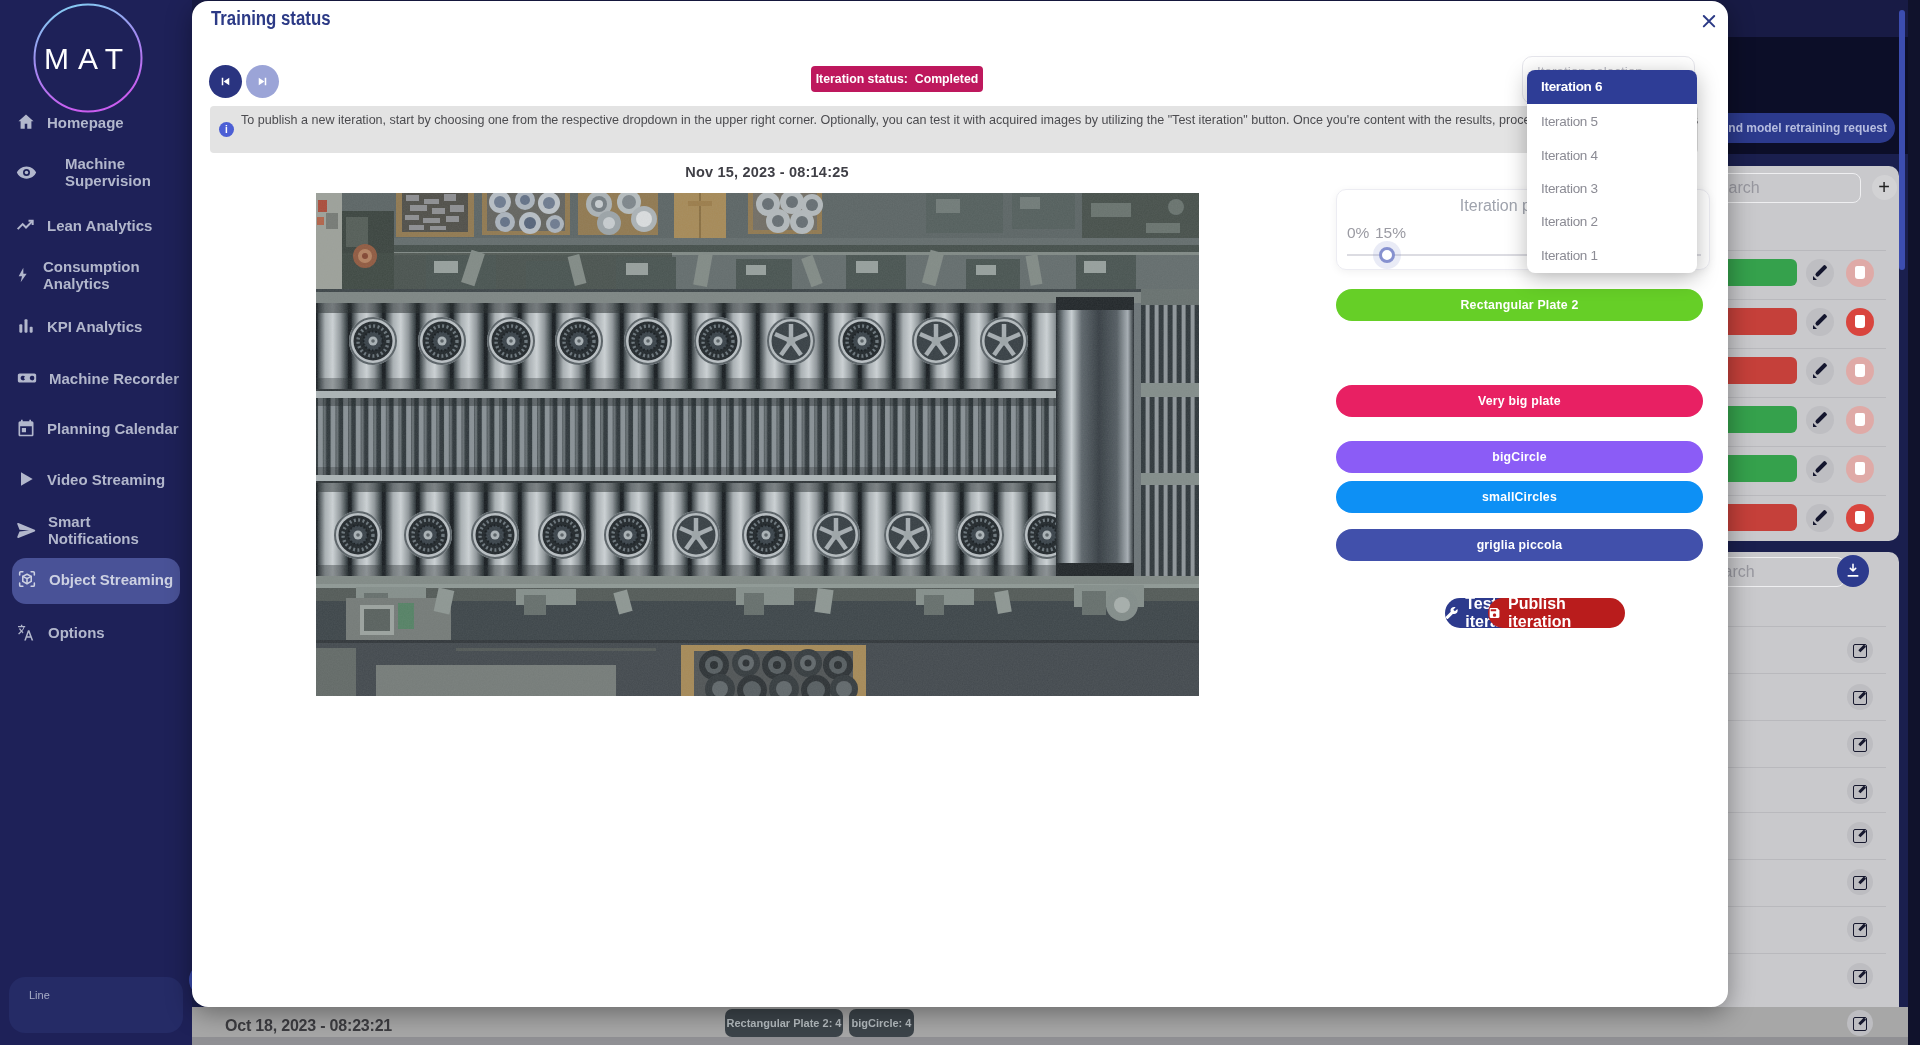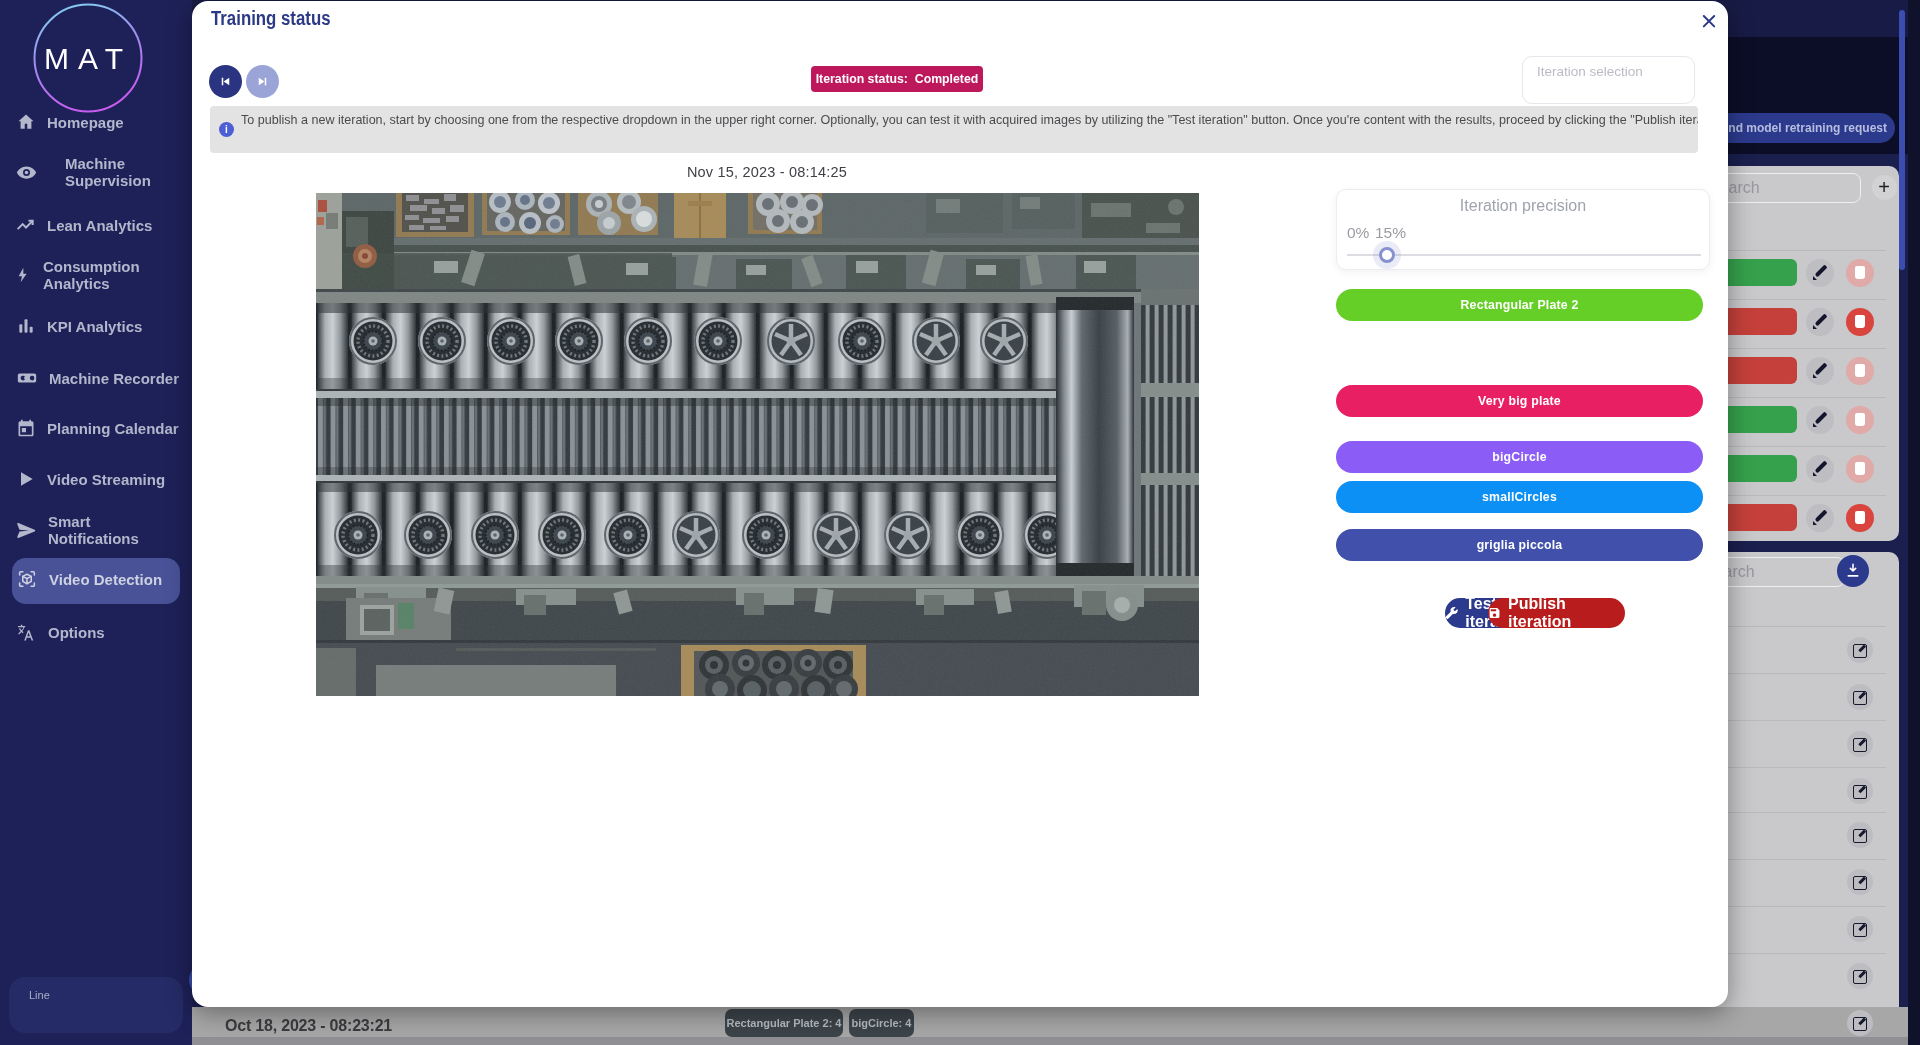--- a/index.html
+++ b/index.html
@@ -71,21 +71,21 @@
   #nav2 { left:54px; background:#9ba4d7; }
   #badge { position:absolute; left:619px; top:65px; width:172px; height:26px; background:#be185d;
     border-radius:4px; color:#fff; font-weight:bold; font-size:12.3px; text-align:center; line-height:26px;
     white-space:nowrap; }
   #infobar { position:absolute; left:18px; top:105px; width:1488px; height:47px; background:#e3e3e3;
     border-radius:4px; overflow:hidden; }
   #infoicon { position:absolute; left:9px; top:16px; width:15px; height:15px; border-radius:50%;
     background:#4c5fd5; color:#fff; font-size:10px; font-weight:bold; text-align:center; line-height:15px; }
   .infoline { position:absolute; left:31px; white-space:nowrap; font-size:12.55px; color:#4b4b4f; }
   #dateline { position:absolute; left:0px; top:163px; width:1150px; text-align:center; font-size:14.5px;
-    color:#3f3f46; font-weight:400; letter-spacing:0.2px; }
+    color:#3f3f46; font-weight:700; letter-spacing:0.2px; }
   #photo { position:absolute; left:124px; top:192px; width:883px; height:503px; }
 
   
   #slidercard { position:absolute; left:1144px; top:188px; width:374px; height:81px; border:1px solid #ececf2;
     border-radius:10px; box-shadow:0 2px 8px rgba(0,0,0,0.06); }
   #sliderlabel { position:absolute; left:0; top:7px; width:100%; text-align:center; font-size:16px; color:#9fa3ad; }
   .pct { position:absolute; top:34px; font-size:15.5px; color:#9b9ba3; }
   #track { position:absolute; left:10px; top:64px; width:354px; height:2px; background:#dcdce2; }
   #thumbhalo { position:absolute; left:36px; top:51px; width:28px; height:28px; border-radius:50%; background:rgba(134,145,207,0.18); }
   #thumb { position:absolute; left:42px; top:57px; width:16px; height:16px; border-radius:50%; background:#fff;
@@ -252,21 +252,21 @@
     </div>
   <div class="mitem" style="top:568px; color:#cdd1e2;">
       <svg width="22" height="22" viewBox="0 0 24 24" fill="none" stroke="#cdd1e2" stroke-width="1.7" stroke-linecap="round" stroke-linejoin="round">
         <path d="M4 7.5V5.2C4 4.5 4.5 4 5.2 4h2.3"></path>
         <path d="M16.5 4h2.3c.7 0 1.2.5 1.2 1.2v2.3"></path>
         <path d="M20 16.5v2.3c0 .7-.5 1.2-1.2 1.2h-2.3"></path>
         <path d="M7.5 20H5.2C4.5 20 4 19.5 4 18.8v-2.3"></path>
         <path d="M12 6.8l4.6 2.4v5.4L12 17.2l-4.6-2.6V9.2z"></path>
         <path d="M7.4 9.2l4.6 2.4 4.6-2.4M12 11.6v5.4"></path>
       </svg>
-      <span>Video Detection</span>
+      <span>Object Streaming</span>
     </div>
   <div class="mitem" style="top:622px;">
       <svg width="21" height="21" viewBox="0 0 24 24" fill="#b2b7cc">
         <path d="M10.5 4.5H7.2V3H5.6v1.5H2.3V6h6.2c-.4 1.3-1.1 2.5-2 3.5-.6-.7-1.1-1.4-1.5-2.2H3.3c.5 1.1 1.2 2.2 2.1 3.1l-3 2.9 1.1 1.1 2.9-2.9 1.5 1.5.5-1.3c-.4-.4-.8-.8-1.2-1.3 1.2-1.3 2-2.9 2.4-4.4h.9zM15.3 9.5h-1.7L9.4 21h1.9l1-2.9h4.4l1.1 2.9h1.9L15.3 9.5zm-2.4 6.9l1.5-4.3 1.5 4.3h-3z"></path>
       </svg>
       <span>Options</span>
     </div>
   <div id="linebox">Line</div>
 </div>
 
@@ -611,13 +611,21 @@
   <div class="mbtn" id="testbtn"><svg width="14" height="14" viewBox="0 0 24 24" fill="#fff" style="transform:scaleX(-1)">
         <path d="M22.7 19l-9.1-9.1c.9-2.3.4-5-1.5-6.9-2-2-5-2.4-7.4-1.3L9 6 6 9 1.6 4.7C.4 7.1.9 10.1 2.9 12.1c1.9 1.9 4.6 2.4 6.9 1.5l9.1 9.1c.4.4 1 .4 1.4 0l2.3-2.3c.5-.4.5-1 .1-1.4z"></path>
       </svg>Test iteration</div>
   <div class="mbtn" id="pubbtn"><svg width="14" height="14" viewBox="0 0 24 24" fill="#fff">
         <path d="M17 3H5c-1.1 0-2 .9-2 2v14c0 1.1.9 2 2 2h14c1.1 0 2-.9 2-2V7l-4-4zm-5 16c-1.7 0-3-1.3-3-3s1.3-3 3-3 3 1.3 3 3-1.3 3-3 3zm3-10H5V5h10v4z"></path>
       </svg>Publish iteration</div>
 
   <div id="select">
       <div id="selectlabel">Iteration selection</div>
     </div>
+  <div id="dropdown">
+    <div id="dditem0">Iteration 6</div>
+    <div class="dditem" style="top:44px;">Iteration 5</div>
+    <div class="dditem" style="top:78px;">Iteration 4</div>
+    <div class="dditem" style="top:111px;">Iteration 3</div>
+    <div class="dditem" style="top:144px;">Iteration 2</div>
+    <div class="dditem" style="top:178px;">Iteration 1</div>
+  </div>
 </div>
 
 </body></html>

